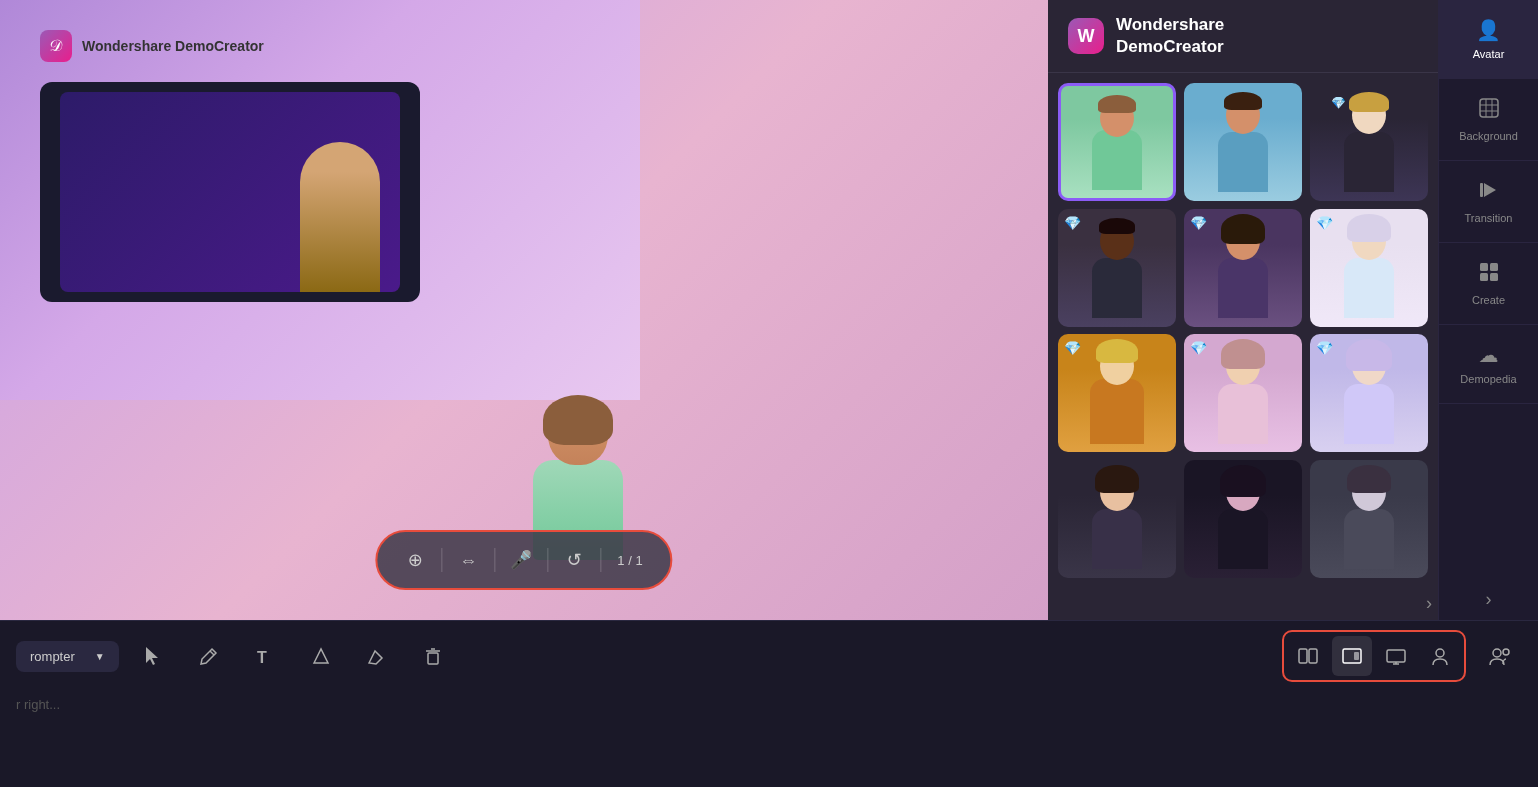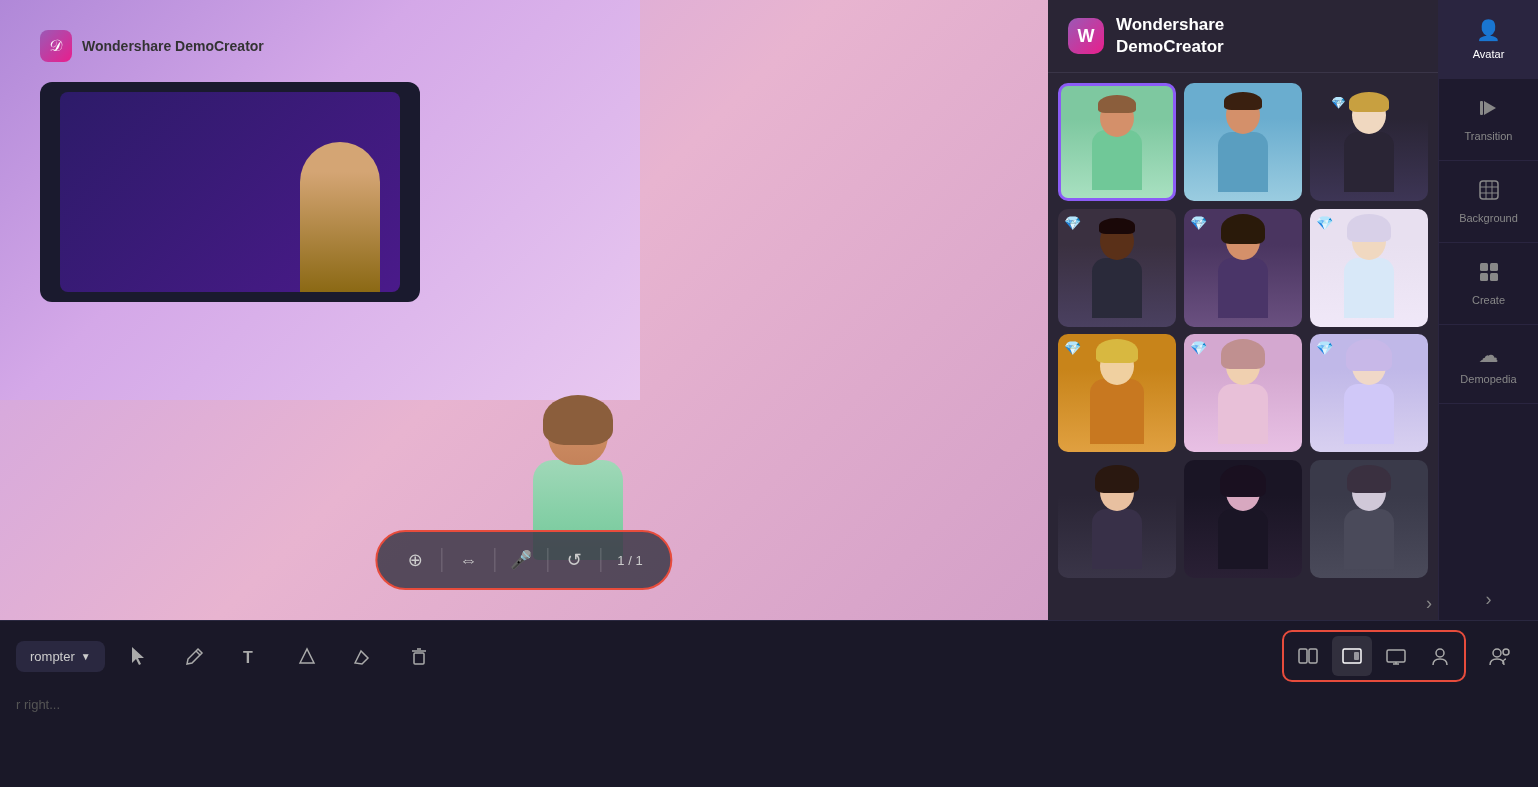--- a/index.html
+++ b/index.html
@@ -332,21 +332,21 @@
       color: #aaa;
       font-size: 20px;
       cursor: pointer;
       display: flex; align-items: center; justify-content: center;
       border-radius: 8px;
     }
 
     .prompter-btn {
       display: flex;
       align-items: center;
-      gap: 6px;
+      gap: 20px;
       background: #2a2840;
       border: none;
       color: #ccc;
       padding: 8px 14px;
       border-radius: 8px;
       font-size: 13px;
       cursor: pointer;
     }
 
     .toolbar-spacer { flex: 1; }
@@ -591,41 +591,41 @@
 
     <div class="panel-nav">
       <button class="nav-arrow">›</button>
     </div>
   </div>
 
   <div class="right-sidebar">
     <div class="sidebar-tab active">
       <span class="sidebar-icon">👤</span>
       <span class="sidebar-label">Avatar</span>
-    </div>
-    <div class="sidebar-tab">
-      <span class="sidebar-icon">
-        <svg width="22" height="22" viewBox="0 0 22 22" fill="none">
-          <polygon points="6,4 18,11 6,18" fill="#888"></polygon>
-          <rect x="2" y="4" width="3" height="14" fill="#888" rx="1"></rect>
-        </svg>
-      </span>
-      <span class="sidebar-label">Transition</span>
     </div>
     <div class="sidebar-tab">
       <span class="sidebar-icon">
         <svg width="22" height="22" viewBox="0 0 22 22" fill="none">
           <rect x="2" y="2" width="18" height="18" rx="3" stroke="#888" stroke-width="1.5" fill="none"></rect>
           <line x1="8" y1="2" x2="8" y2="20" stroke="#888" stroke-width="1"></line>
           <line x1="14" y1="2" x2="14" y2="20" stroke="#888" stroke-width="1"></line>
           <line x1="2" y1="8" x2="20" y2="8" stroke="#888" stroke-width="1"></line>
           <line x1="2" y1="14" x2="20" y2="14" stroke="#888" stroke-width="1"></line>
         </svg>
       </span>
       <span class="sidebar-label">Background</span>
+    </div>
+    <div class="sidebar-tab">
+      <span class="sidebar-icon">
+        <svg width="22" height="22" viewBox="0 0 22 22" fill="none">
+          <polygon points="6,4 18,11 6,18" fill="#888"></polygon>
+          <rect x="2" y="4" width="3" height="14" fill="#888" rx="1"></rect>
+        </svg>
+      </span>
+      <span class="sidebar-label">Transition</span>
     </div>
     <div class="sidebar-tab">
       <span class="sidebar-icon">
         <svg width="22" height="22" viewBox="0 0 22 22" fill="none">
           <rect x="2" y="2" width="8" height="8" rx="1.5" fill="#888"></rect>
           <rect x="12" y="2" width="8" height="8" rx="1.5" fill="#888"></rect>
           <rect x="2" y="12" width="8" height="8" rx="1.5" fill="#888"></rect>
           <rect x="12" y="12" width="8" height="8" rx="1.5" fill="#888"></rect>
         </svg>
       </span>

